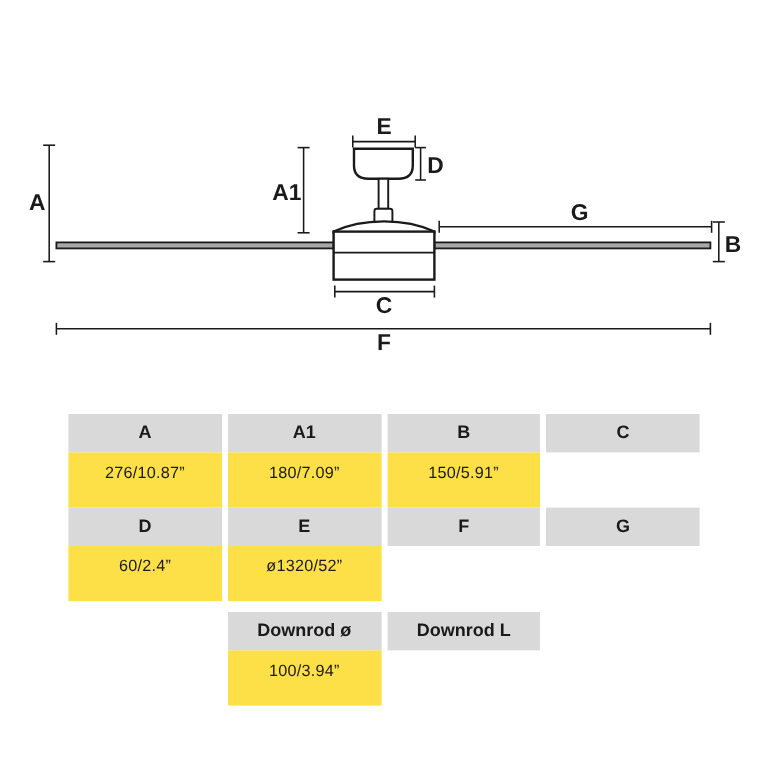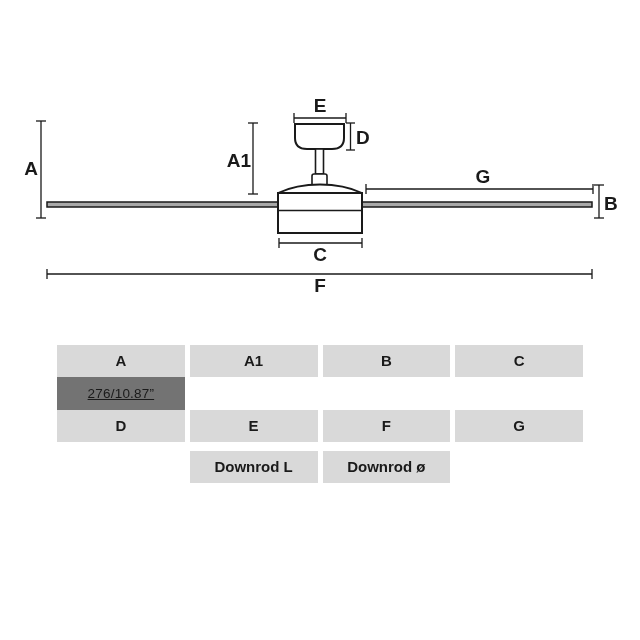--- a/index.html
+++ b/index.html
@@ -6,21 +6,21 @@
   html, body { width: 640px; height: 640px; background: #ffffff; overflow: hidden; }
   body { font-family: "Liberation Sans", sans-serif; color: #1a1a1a; position: relative; }
 
   .diagram-wrap { position: absolute; left: 0; top: 0; width: 640px; height: 335px; }
   .dim-label { font-family: "Liberation Sans", sans-serif; font-weight: bold; font-size: 19px; fill: #1a1a1a; }
 
   .dim-table { position: absolute; left: 57px; top: 345px; width: 526px; }
   .t-row { display: grid; grid-template-columns: repeat(4, 1fr); gap: 5px; }
   .t-cell { text-align: center; }
   .t-head { background: #d9d9d9; height: 32px; line-height: 32px; font-weight: bold; font-size: 15px; }
-  .t-val { background: #737373; height: 33px; line-height: 33px; font-size: 13.5px; letter-spacing: 0.2px; text-decoration: underline; }
+  .t-val { background: #fde047; height: 46px; line-height: 33px; font-size: 13.5px; letter-spacing: 0.2px; }
   .downrod-section { margin-top: 9px; }
 </style>
 </head>
 <body>
 
 <div class="diagram-wrap">
   <svg width="640" height="335" viewBox="0 0 640 335" xmlns="http://www.w3.org/2000/svg">
 
     <rect x="47" y="202" width="231" height="5" fill="#a9a9a9" stroke="#1a1a1a" stroke-width="1.5"></rect>
     <rect x="362" y="202" width="230" height="5" fill="#a9a9a9" stroke="#1a1a1a" stroke-width="1.5"></rect>
@@ -98,35 +98,40 @@
 
   <div class="t-row">
     <div class="t-cell t-head">A</div>
     <div class="t-cell t-head">A1</div>
     <div class="t-cell t-head">B</div>
     <div class="t-cell t-head">C</div>
   </div>
 
   <div class="t-row">
     <div class="t-cell t-val">276/10.87”</div>
+    <div class="t-cell t-val">180/7.09”</div>
+    <div class="t-cell t-val">150/5.91”</div>
   </div>
 
   <div class="t-row">
     <div class="t-cell t-head">D</div>
     <div class="t-cell t-head">E</div>
     <div class="t-cell t-head">F</div>
     <div class="t-cell t-head">G</div>
   </div>
 
   <div class="t-row">
+    <div class="t-cell t-val">60/2.4”</div>
+    <div class="t-cell t-val">ø1320/52”</div>
   </div>
 
   <div class="t-row downrod-section">
     <div class="t-cell"></div>
+    <div class="t-cell t-head">Downrod ø</div>
     <div class="t-cell t-head">Downrod L</div>
-    <div class="t-cell t-head">Downrod ø</div>
     <div class="t-cell"></div>
   </div>
   <div class="t-row">
     <div class="t-cell"></div>
+    <div class="t-cell t-val">100/3.94”</div>
     <div class="t-cell"></div>
   </div>
 </div>
 
 </body></html>

